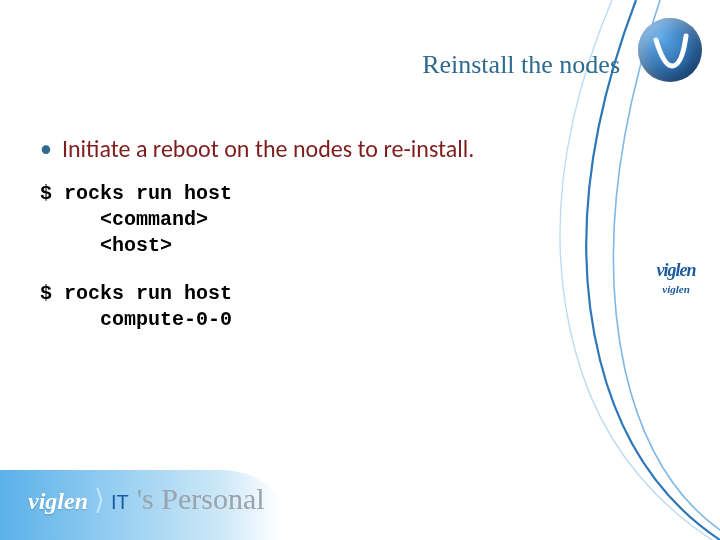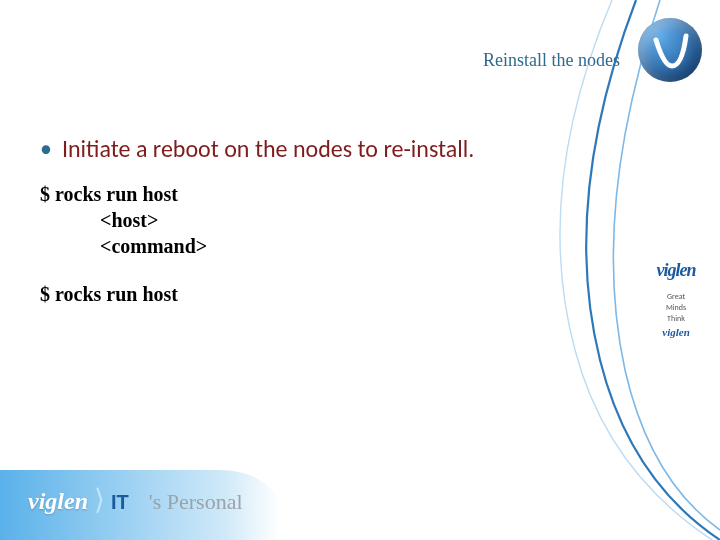--- a/index.html
+++ b/index.html
@@ -1,38 +1,38 @@
 <!DOCTYPE html>
 <html><head>
 <meta charset="utf-8">
 <style>
   * { margin: 0; padding: 0; box-sizing: border-box; }
   html, body { width: 720px; height: 540px; font-family: "Segoe UI", "Calibri", sans-serif; background: #fff; overflow: hidden; }
   .slide { position: relative; width: 720px; height: 540px; }
-  .title { position: absolute; top: 50px; left: 0; width: 620px; text-align: right; font-family: Georgia, "Times New Roman", serif; font-size: 18px; color: #2e6b8f; font-weight: 400; }
+  .title { position: absolute; top: 50px; left: 0; width: 620px; text-align: right; font-family: Georgia, "Times New Roman", serif; font-size: 26px; color: #2e6b8f; font-weight: 400; }
   .bullets { position: absolute; top: 135px; left: 40px; width: 560px; }
   .bullet-row { display: flex; align-items: flex-start; margin-bottom: 18px; }
   .bullet-dot { color: #2e6b8f; font-size: 24px; line-height: 28px; margin-right: 10px; }
   .bullet-text { font-size: 24px; color: #7f1d1d; line-height: 28px; font-family: "Calibri", "Segoe UI", sans-serif; }
-  .code-block { font-family: Liberation Serif, serif; font-size: 20px; font-weight: bold; color: #000; margin-bottom: 22px; }
+  .code-block { font-family: Liberation Mono, monospace; font-size: 20px; font-weight: bold; color: #000; margin-bottom: 22px; }
   .code-line { line-height: 26px; }
   .code-indent { padding-left: 60px; }
   .swoosh { position: absolute; top: 0; left: 0; width: 720px; height: 540px; pointer-events: none; }
   .corner-logo { position: absolute; top: 18px; right: 18px; width: 64px; height: 64px; border-radius: 50%; background: radial-gradient(circle at 35% 30%, #5aa8e8, #0d3d7a); display: flex; align-items: center; justify-content: center; box-shadow: inset -6px -6px 14px rgba(0,0,0,.25), inset 6px 6px 14px rgba(255,255,255,.4); }
   .corner-logo-inner { width: 40px; height: 40px; }
   .side-brand { position: absolute; right: 12px; top: 260px; width: 64px; text-align: center; }
   .viglen-v { font-family: Georgia, serif; font-size: 18px; font-style: italic; font-weight: bold; color: #1a5a9e; letter-spacing: -1px; }
   .tagwords { font-size: 8px; color: #555; line-height: 11px; margin-top: 10px; }
   .tagwords div { margin-bottom: 0; }
   .tagbrand { font-family: Georgia, serif; font-style: italic; font-weight: bold; font-size: 11px; color: #1a5a9e; margin-top: 2px; }
   .footer { position: absolute; left: 28px; bottom: 24px; display: flex; align-items: baseline; gap: 6px; }
   .footer-brand { font-family: Georgia, serif; font-style: italic; font-weight: bold; font-size: 24px; color: #fff; text-shadow: 0 1px 2px rgba(0,0,0,.2); }
   .footer-paren { font-family: Georgia, serif; font-size: 28px; color: #bfe5ff; font-weight: 300; }
-  .footer-it { font-family: "Arial Black", sans-serif; font-weight: 700; font-size: 20px; color: #1a5a9e; }
-  .footer-tag { font-family: "Brush Script MT", cursive; font-size: 22px; color: #9aa3ac; margin-left: 14px; }
+  .footer-it { font-family: "Arial Black", sans-serif; font-weight: 400; font-size: 20px; color: #1a5a9e; }
+  .footer-tag { font-family: "Brush Script MT", cursive; font-size: 30px; color: #9aa3ac; margin-left: 2px; }
   .bottom-band { position: absolute; left: 0; bottom: 0; width: 280px; height: 70px; background: linear-gradient(90deg, #5ab1ea, #cfe9f8 80%, rgba(255,255,255,0)); border-top-right-radius: 60px 40px; z-index: 0; }
 </style>
 </head>
 <body>
 
 <div class="slide">
 
   <svg class="swoosh" viewBox="0 0 720 540" preserveAspectRatio="none">
     <path d="M 636 0 Q 560 200 600 360 Q 630 480 720 540" stroke="#2e78b8" stroke-width="2.2" fill="none"></path>
     <path d="M 660 0 Q 590 210 625 370 Q 650 480 720 530" stroke="#7fb8e6" stroke-width="1.6" fill="none"></path>
@@ -48,36 +48,32 @@
   <div class="title">Reinstall the nodes</div>
 
   <div class="bullets">
     <div class="bullet-row">
       <div class="bullet-dot">•</div>
       <div class="bullet-text">Initiate a reboot on the nodes to re-install.</div>
     </div>
 
     <div class="code-block">
       <div class="code-line">$ rocks run host</div>
+      <div class="code-line code-indent">&lt;command&gt;</div>
       <div class="code-line code-indent">&lt;host&gt;</div>
-      <div class="code-line code-indent">&lt;command&gt;</div>
     </div>
 
     <div class="code-block">
       <div class="code-line">$ rocks run host</div>
+      <div class="code-line code-indent">compute-0-0</div>
     </div>
   </div>
 
   <div class="side-brand">
     <div class="viglen-v">viglen</div>
-    <div class="tagwords">
-      <div>Great</div>
-      <div>Minds</div>
-      <div>Think</div>
-    </div>
     <div class="tagbrand">viglen</div>
   </div>
 
   <div class="bottom-band"></div>
   <div class="footer">
     <span class="footer-brand">viglen</span>
     <span class="footer-paren">⟩</span>
     <span class="footer-it">IT</span>
     <span class="footer-tag">'s Personal</span>
   </div>

